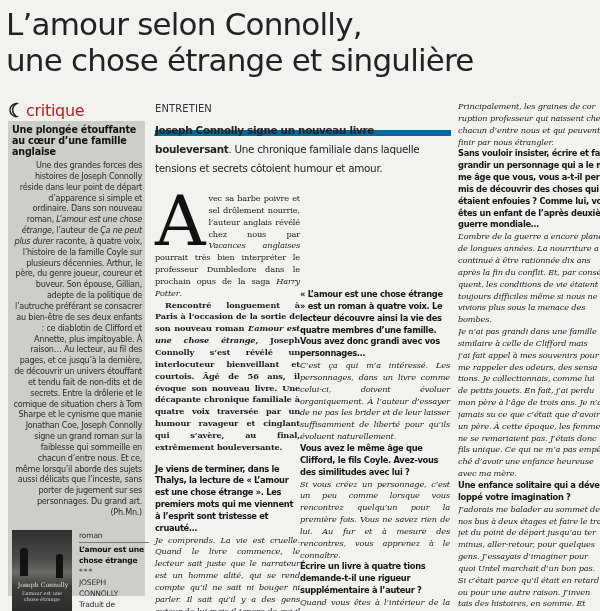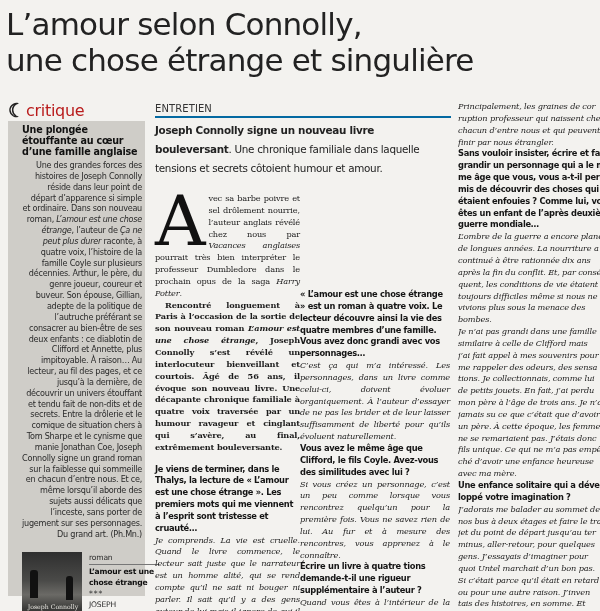--- a/index.html
+++ b/index.html
@@ -19,21 +19,21 @@
   
   .rubric {
     position: absolute; left: 8px; top: 100px; width: 140px; height: 20px;
     display: flex; align-items: center;
   }
   .rubric .logo { font-family: "DejaVu Serif", serif; font-size: 19px; font-weight: bold; color: #222; line-height: 18px; margin-right: 1px; }
   .rubric .label { font-family: "DejaVu Sans", sans-serif; font-size: 16px; color: #b91c1c; letter-spacing: -0.3px; }
   .sidebar {
     position: absolute; left: 8px; top: 121px; width: 137px; height: 475px;
     background: #cfcdc8;
-    padding: 3px 3px 0 14px;
+    padding: 3px 3px 0 4px;
   }
   .sidebar h2 {
     font-family: "DejaVu Sans", sans-serif; font-size: 9.6px; line-height: 11px; font-weight: bold; color: #111;
     letter-spacing: -0.2px;
   }
   .sidebar .body {
     margin-top: 3px;
     font-family: "DejaVu Sans", sans-serif; font-size: 8.1px; line-height: 10.85px; color: #2a2a2a;
     letter-spacing: -0.25px; text-align: right;
   }
@@ -49,21 +49,21 @@
   .cover .c-author { position: absolute; left: 2px; top: 51px; width: 58px; font-family: "DejaVu Serif", serif; font-size: 6.2px; color: #e8e6e0; text-align: center; }
   .cover .c-title { position: absolute; left: 2px; top: 60px; width: 56px; font-family: "DejaVu Serif", serif; font-size: 5px; line-height: 6px; color: #d8d6d0; text-align: center; }
   .bookinfo { font-family: "DejaVu Sans", sans-serif; font-size: 7.6px; line-height: 11px; color: #2a2a2a; letter-spacing: -0.2px; width: 66px; }
   .bookinfo .genre { border-bottom: 1px solid #777; padding-bottom: 1px; margin-bottom: 1px; width: 70px; }
   .bookinfo .title { font-weight: bold; color: #111; }
   .bookinfo .stars { color: #333; letter-spacing: 1px; }
   
   .kicker {
     position: absolute; left: 155px; top: 103px; width: 296px;
     font-family: "DejaVu Sans", sans-serif; font-size: 10px; color: #333; letter-spacing: 0.1px;
-    border-bottom: 2px solid #0369a1; padding-bottom: 2px;
+    border-bottom: 6px solid #0369a1; padding-bottom: 16px;
   }
   .chapo {
     position: absolute; left: 155px; top: 121px; width: 296px;
     font-family: "DejaVu Sans", sans-serif; font-size: 10.4px; line-height: 19px; color: #222; letter-spacing: -0.3px;
   }
   .chapo b { font-weight: bold; }
   .col {
     position: absolute; top: 193px; width: 145px;
     font-size: 8.6px; line-height: 11.85px; letter-spacing: -0.15px; text-align: justify;
   }

